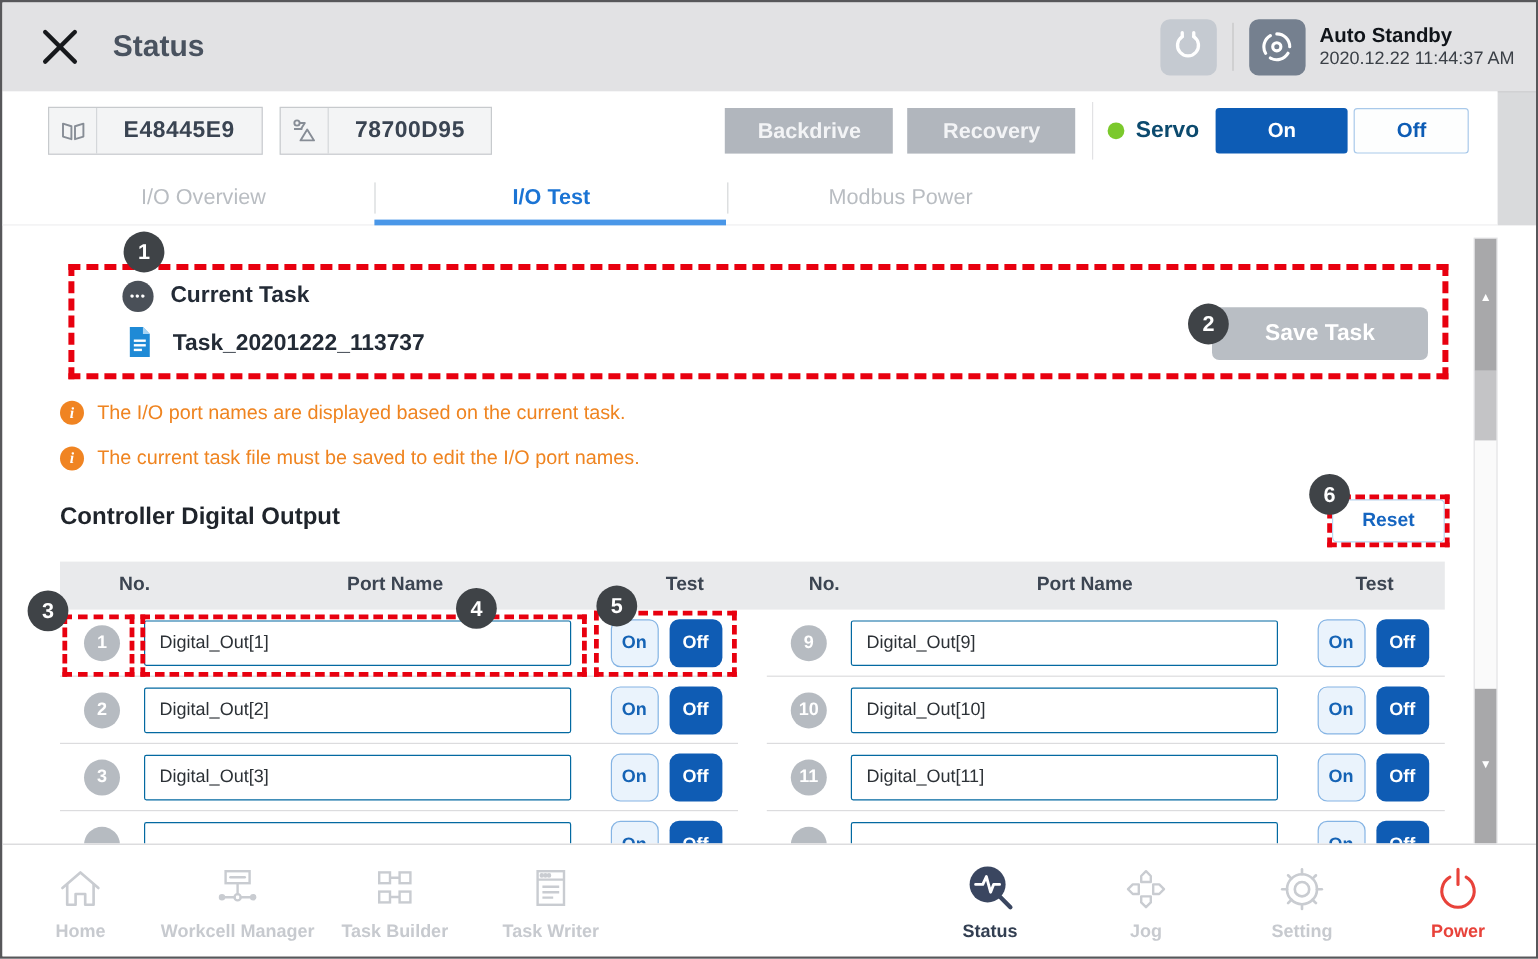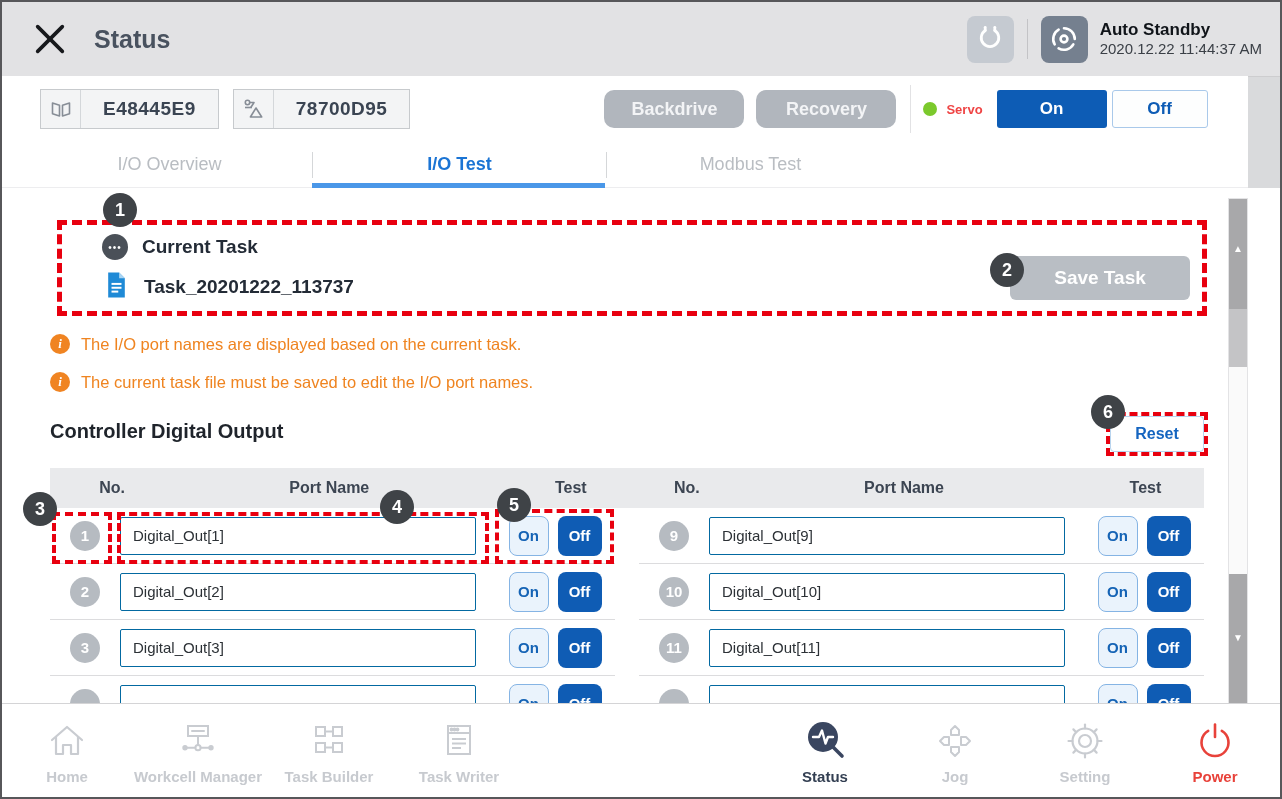--- a/index.html
+++ b/index.html
@@ -24,27 +24,27 @@
   .mode-time { font-size:15px; color:#3b4047; }
 
   
   .band-wrap { height:112px; background:#d9dadc; padding:0 32px 0 0; }
   .band { position:relative; height:100%; background:#fff; }
   .id-row { position:relative; height:66px; display:flex; align-items:center; }
   .id-badge { height:40px; display:flex; align-items:center; background:#f3f4f5; border:1px solid #c7cacd; margin-left:14px; }
   .id-badge:first-child { margin-left:38px; }
   .id-badge .badge-ic { width:40px; height:100%; display:flex; align-items:center; justify-content:center; border-right:1px solid #d4d7da; }
   .id-badge .badge-txt { padding:0 22px; font-size:19px; font-weight:bold; color:#3a4452; letter-spacing:0.5px; }
-  .gray-btn { width:140px; height:38px; border:none; border-radius:10px; background:#b1b6bd; color:#f3f4f6;
+  .gray-btn { width:140px; height:38px; border:none; border-radius:0; background:#b1b6bd; color:#f3f4f6;
               font-size:18px; font-weight:bold; font-family:inherit; }
   .gray-btn.backdrive { margin-left:194px; }
   .gray-btn.recovery { margin-left:12px; }
   .servo-divider { width:1px; height:48px; background:#e2e2e4; margin-left:14px; }
   .servo-dot { width:14px; height:14px; border-radius:50%; margin-left:12px; }
-  .servo-label { font-size:13px; font-weight:bold; color:#ef4444; margin-left:9px; }
+  .servo-label { font-size:19px; font-weight:bold; color:#0c4a6e; margin-left:9px; }
   .servo-on { width:110px; height:38px; margin-left:14px; border:none; border-radius:3px; background:#0d5cb5;
               color:#fff; font-size:17px; font-weight:bold; font-family:inherit; }
   .servo-off { width:96px; height:38px; margin-left:5px; border:1px solid #a9c9ea; border-radius:3px; background:#fdfefe;
                color:#0d5cb5; font-size:17px; font-weight:bold; font-family:inherit; }
   .tab-row { position:relative; height:46px; display:flex; align-items:center; padding-left:25px;
              border-bottom:1px solid #ededef; }
   .tab { height:100%; display:flex; align-items:center; justify-content:center; font-size:18px; color:#b9bdc2; cursor:pointer; }
   .tab.t1 { width:285px; }
   .tab.t2 { width:293px; font-weight:bold; color:#1b74d4; }
   .tab.t3 { width:287px; }
@@ -205,21 +205,21 @@
         <div class="servo-dot" id="servo-dot" style="background: rgb(123, 201, 44);"></div>
         <div class="servo-label">Servo</div>
         <button class="servo-on">On</button>
         <button class="servo-off">Off</button>
       </div>
       <div class="tab-row">
         <div class="tab t1">I/O Overview</div>
         <div class="tab-sep"></div>
         <div class="tab t2">I/O Test</div>
         <div class="tab-sep"></div>
-        <div class="tab t3">Modbus Test</div>
+        <div class="tab t3">Modbus Power</div>
         <div class="tab-underline"></div>
       </div>
     </div>
   </div>
 
   <div class="content">
 
     <div class="ellipsis-ic"></div>
     <div class="cur-task-label">Current Task</div>
     <div class="doc-ic">

